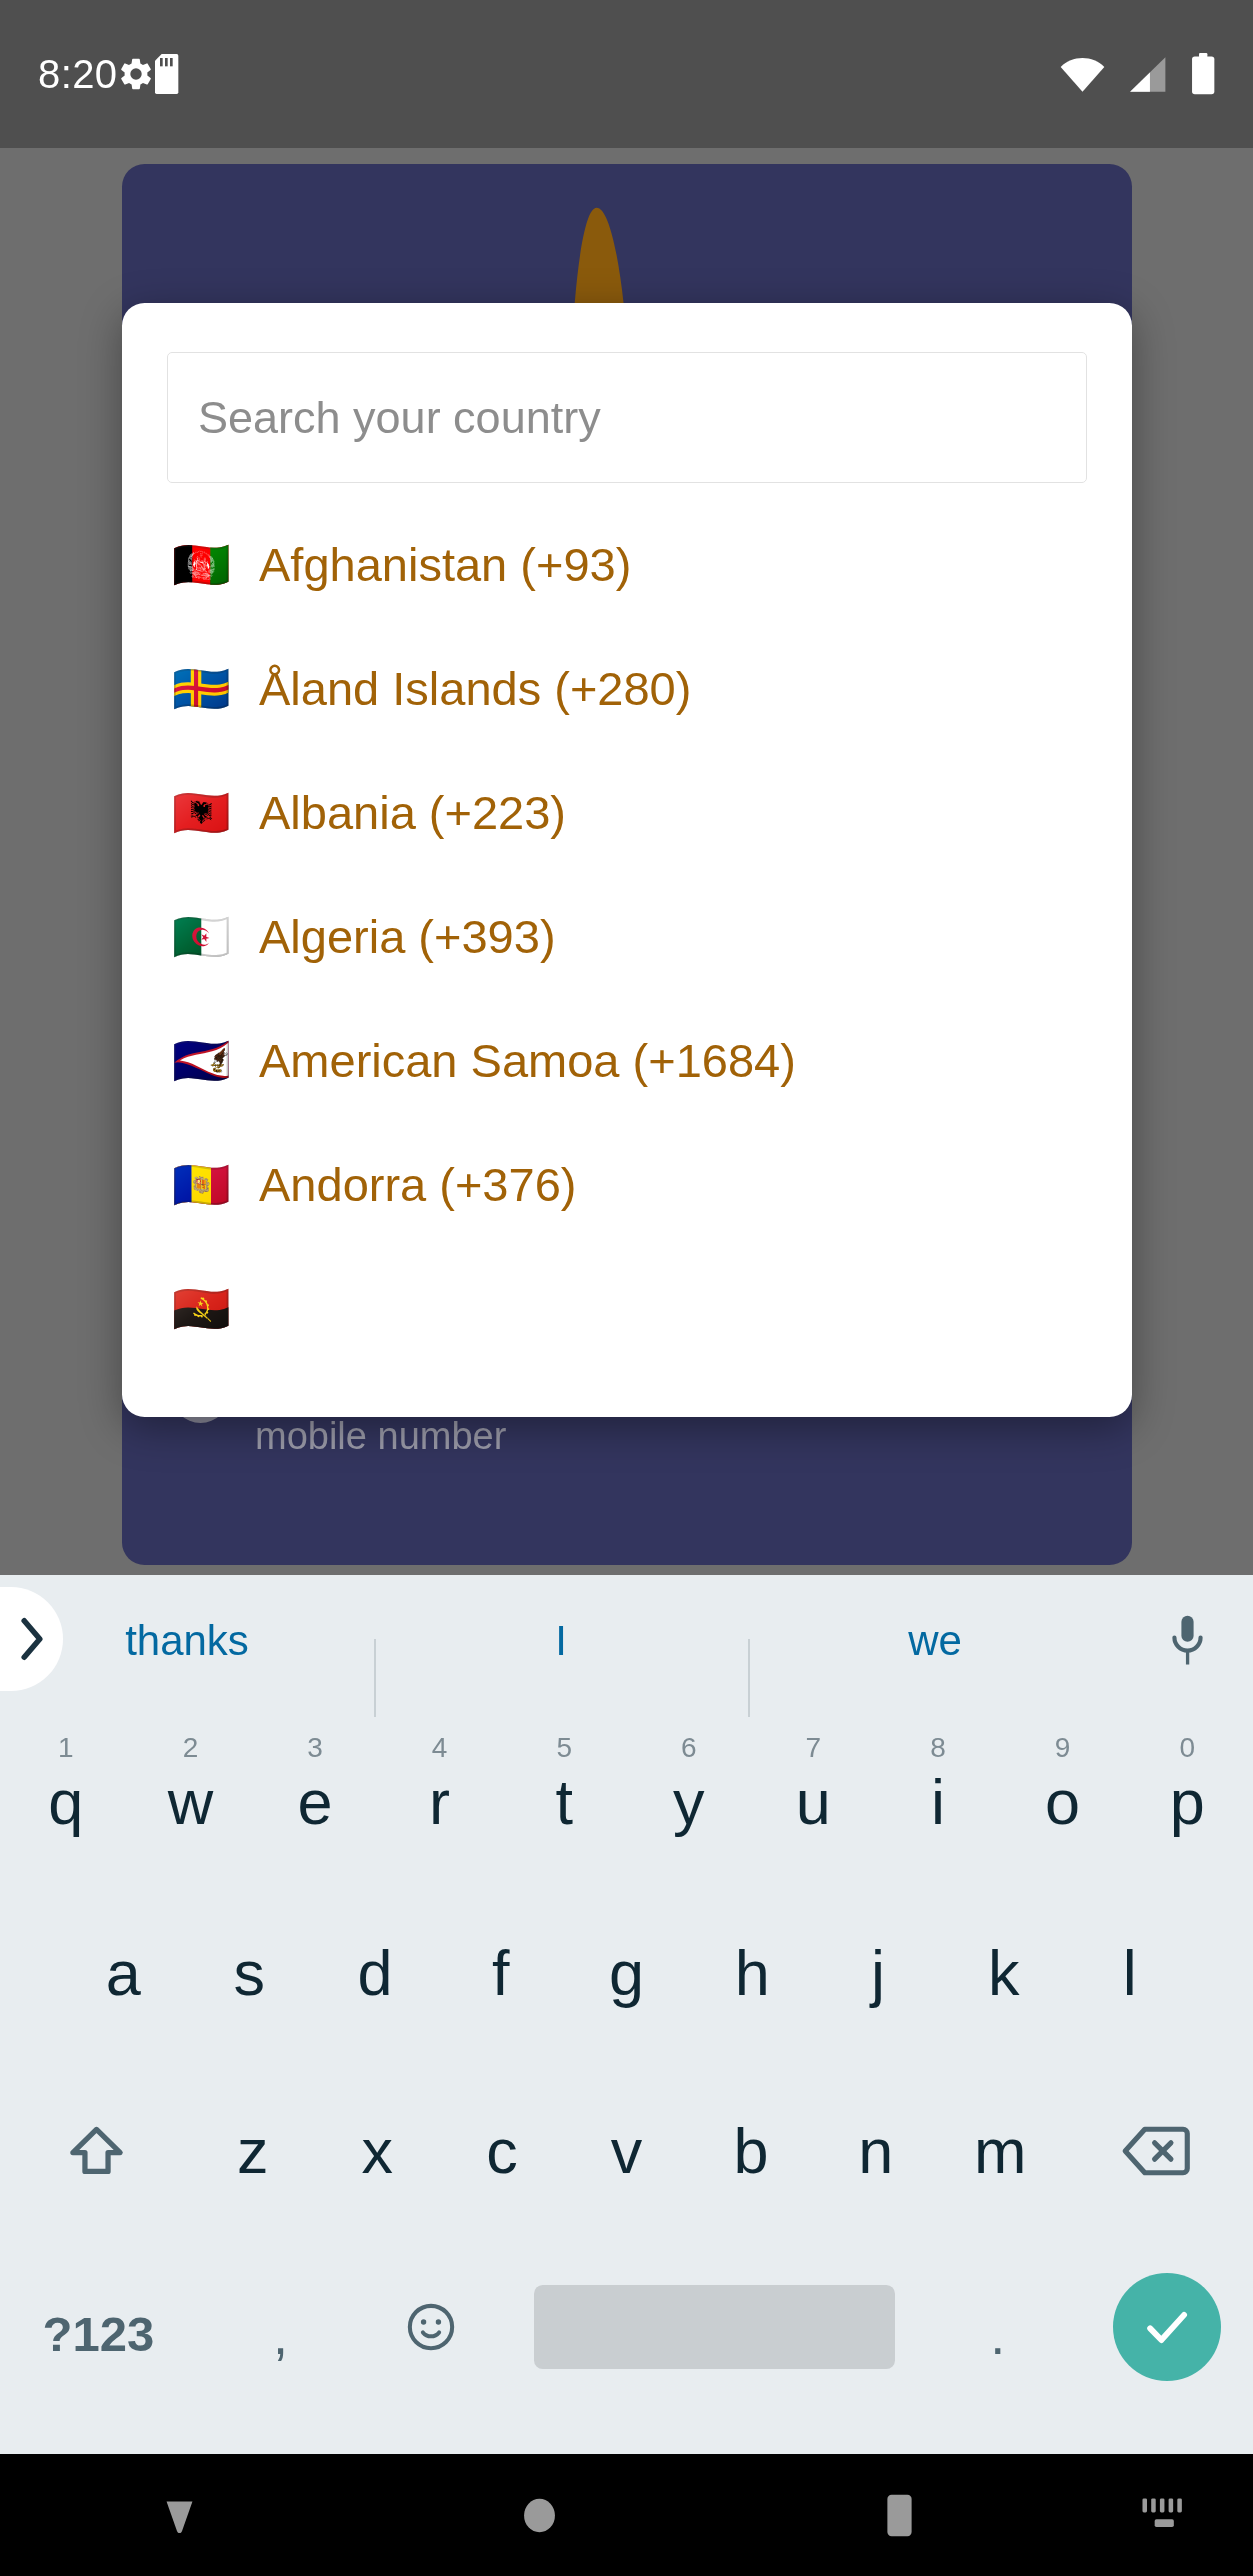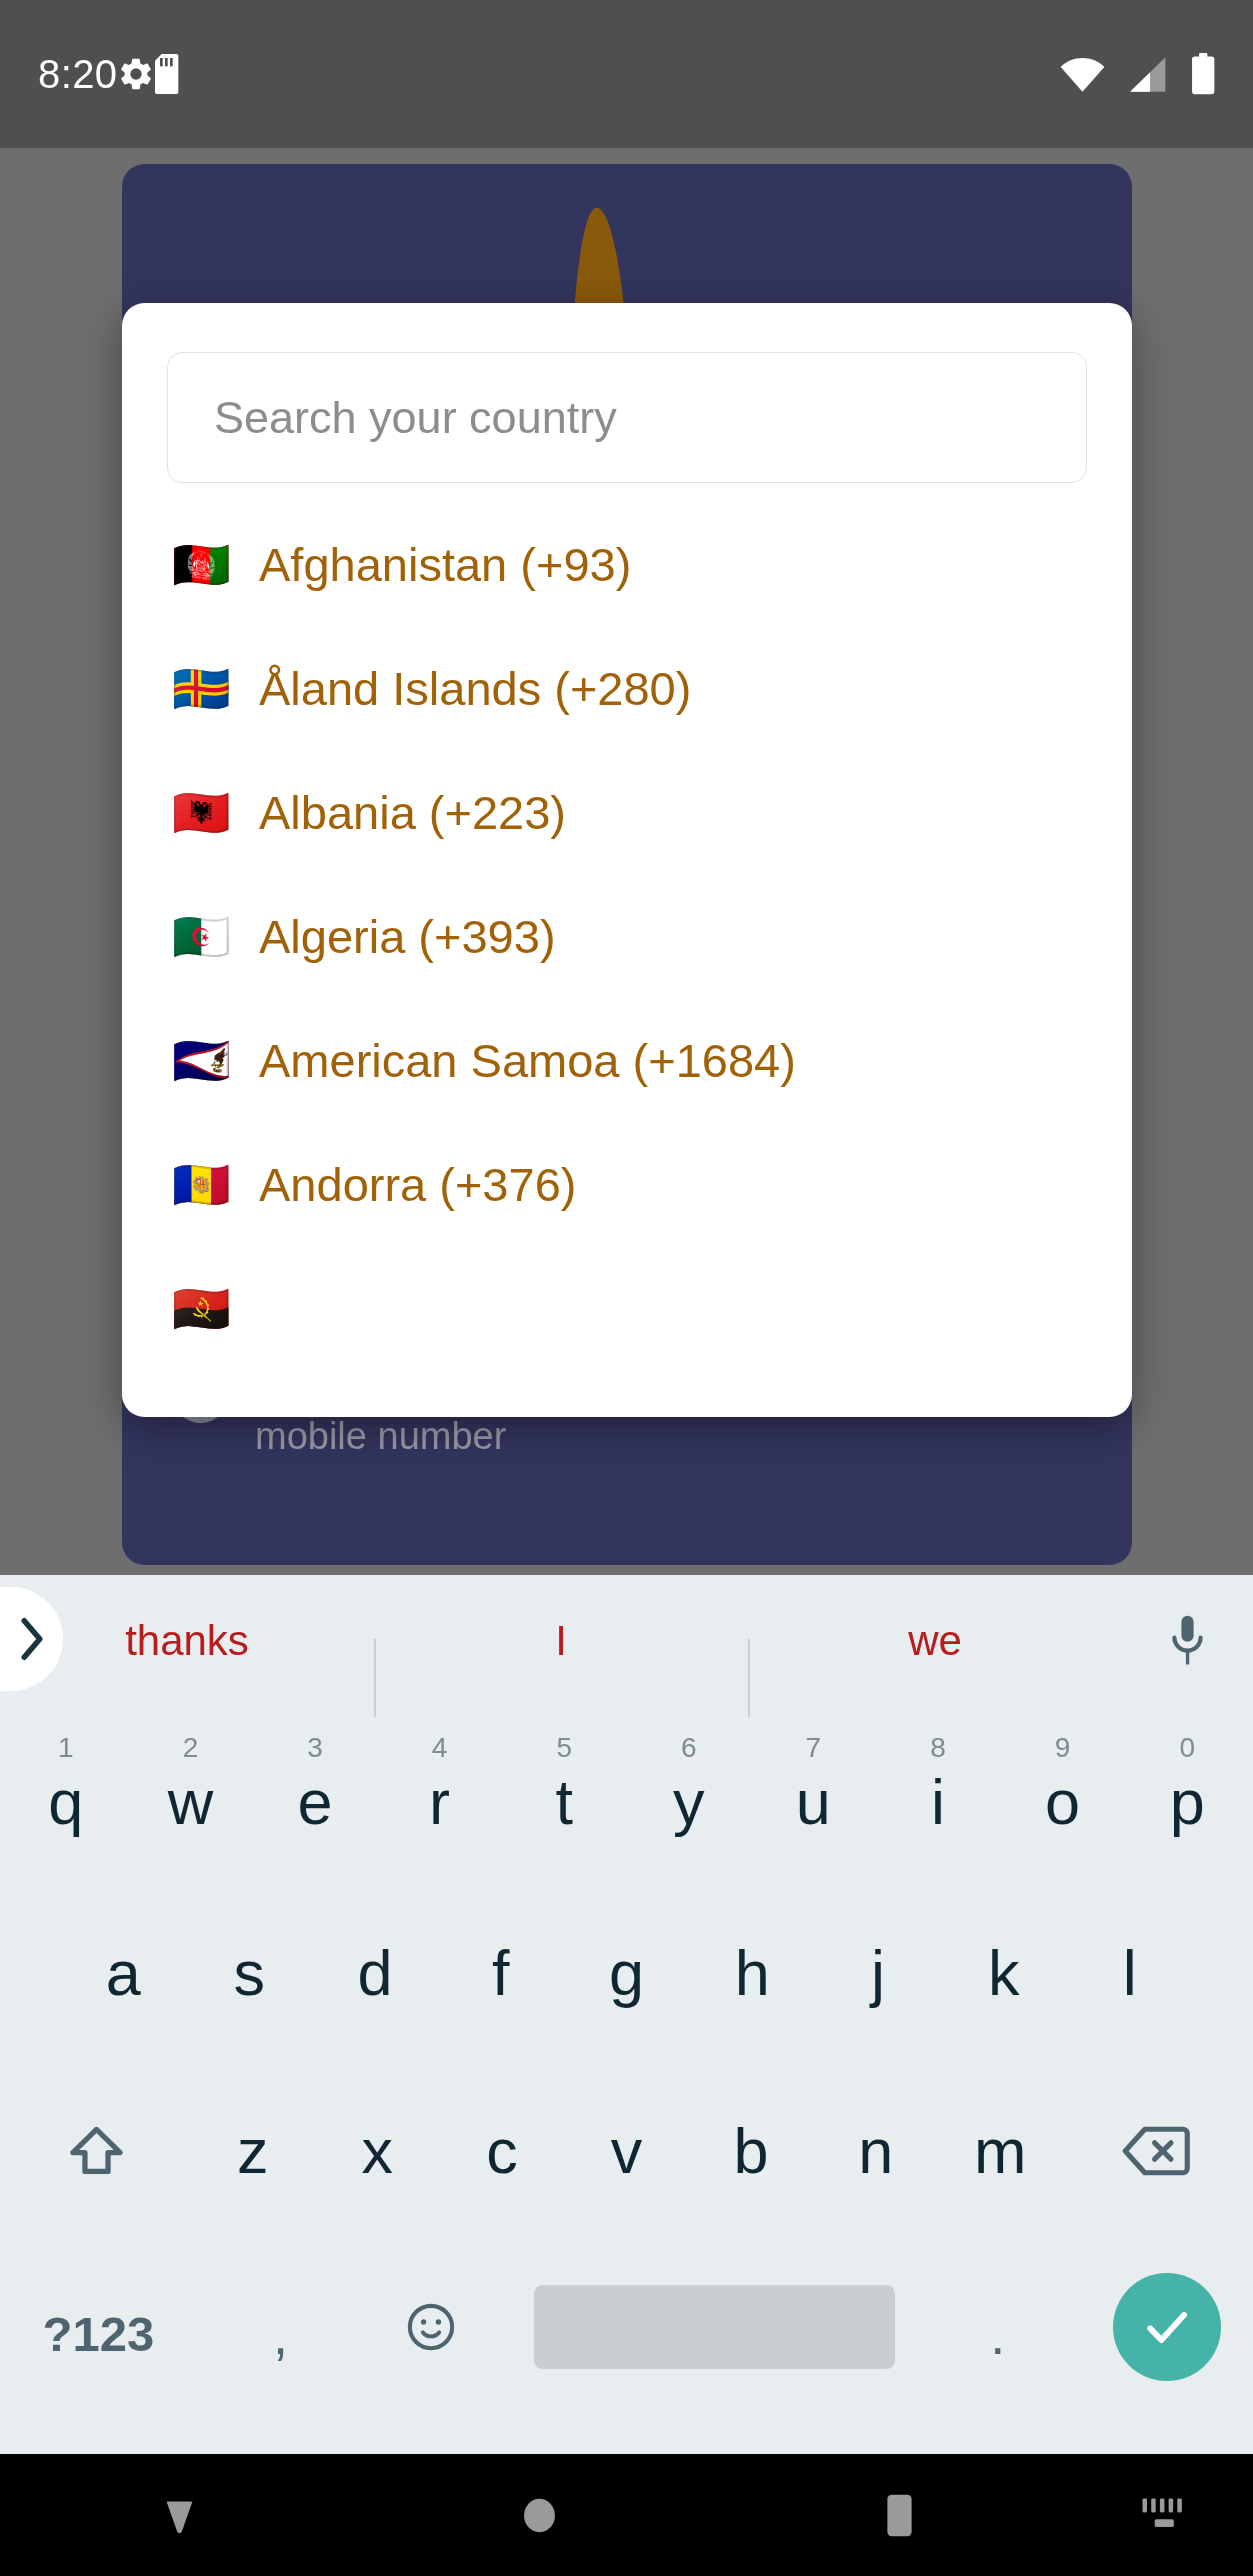--- a/index.html
+++ b/index.html
@@ -60,22 +60,22 @@
 
   
   .dialog{
     position:absolute; left:122px; top:303px; width:1010px; height:1114px;
     background:#ffffff; border-radius:22.6px; z-index:25;
     box-shadow:0 10.4px 40px rgba(0,0,0,0.36);
     overflow:hidden; display:flex; flex-direction:column;
   }
   .search-wrap{padding:49px 45px 8.7px 45px;}
   .search-box{
-    width:100%; height:131px; border:1.7px solid #e2e2e2; border-radius:15px;
-    background:#fff; display:flex; align-items:center; padding:0 46px;
+    width:100%; height:131px; border:1.7px solid #e2e2e2; border-radius:5px;
+    background:#fff; display:flex; align-items:center; padding:0 30px;
   }
   .search-box input{
     border:none; outline:none; width:100%; background:transparent;
     font-family:"Liberation Sans", sans-serif; font-size:45px; color:#222;
   }
   .search-box input::placeholder{color:#8d8d8d;}
 
   .country-list{flex:1; overflow:hidden; padding:10.4px 0 0 0;}
   .country-item{
     display:flex; align-items:center; gap:30px;
@@ -98,21 +98,21 @@
     height:131px; display:flex; align-items:center; position:relative;
   }
   .expand-btn{
     position:absolute; left:0; top:12.2px;
     width:63px; height:104px; background:#ffffff;
     border-radius:0 52px 52px 0;
     display:flex; align-items:center; justify-content:center;
   }
   .sugg{
     flex:1; display:flex; align-items:center; justify-content:center;
-    font-size:42px; color:#b91c1c; position:relative;
+    font-size:42px; color:#0369a1; position:relative;
   }
   .sugg + .sugg::before{
     content:""; position:absolute; left:0; top:22.6px;
     width:1.7px; height:78px; background:#c8d0d4;
   }
   .mic-btn{
     width:131px; display:flex; align-items:center; justify-content:center;
   }
 
   .rows{padding:0 3.5px;}

